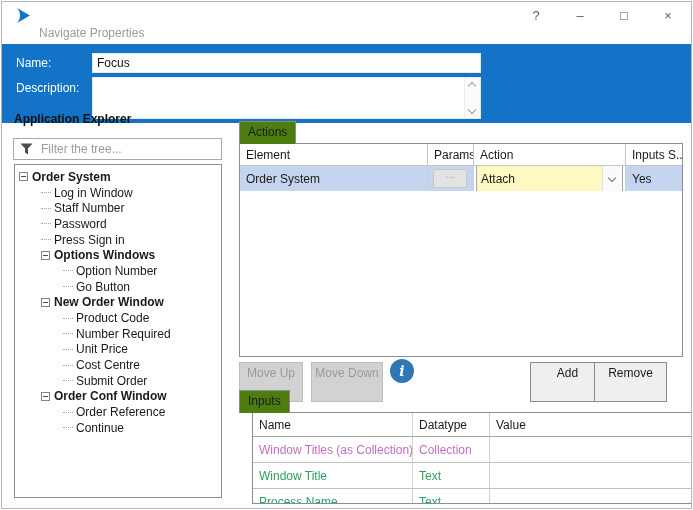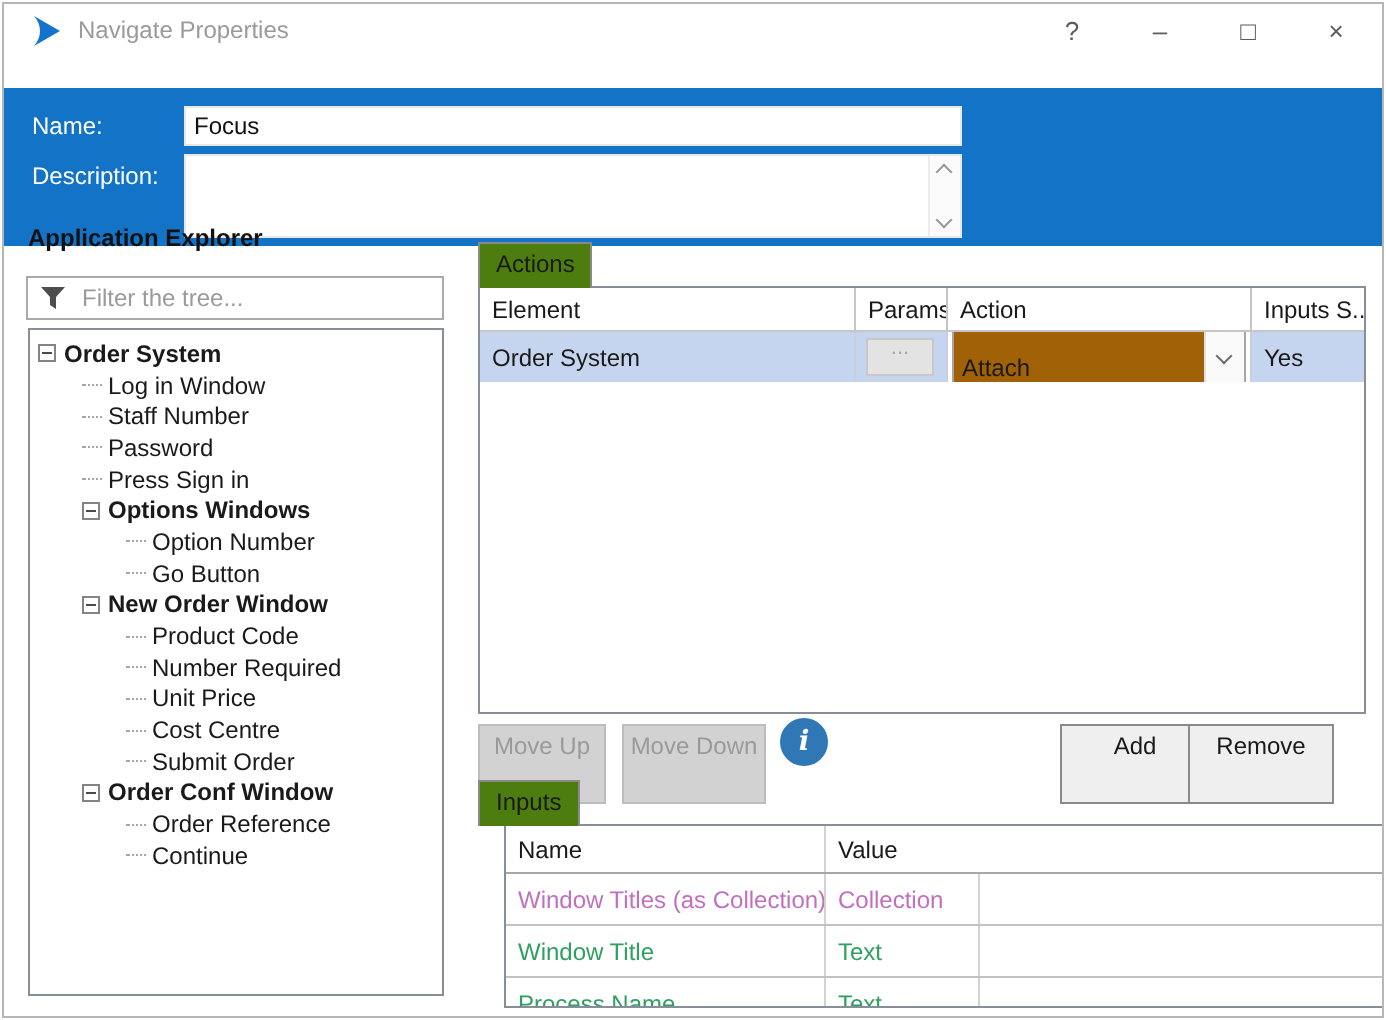--- a/index.html
+++ b/index.html
@@ -6,21 +6,21 @@
   html,body { margin:0; padding:0; background:#fff; }
   .window {
     position:relative; width:691px; height:508px; margin:1px;
     border:1px solid #b6b6b6; background:#ffffff;
     font-family:"Liberation Sans", sans-serif; font-size:12px; color:#1a1a1a;
     overflow:hidden;
   }
   
   .titlebar { position:absolute; left:0; top:0; width:100%; height:26px; background:#ffffff; }
   .title-icon { position:absolute; left:13px; top:5px; width:17px; height:17px; }
-  .title-text { position:absolute; left:37px; top:6px; color:#9a9a9a; font-size:12px; }
+  .title-text { position:absolute; left:37px; top:24px; color:#9a9a9a; font-size:12px; }
   .win-controls { position:absolute; right:8px; top:0; height:26px; display:flex; align-items:center; }
   .win-btn { width:30px; text-align:center; color:#5c5c5c; font-size:13px; cursor:default; margin-left:14px; }
   
   .blue-header { position:absolute; left:0; top:26px; width:100%; height:79px;margin-top:16px; }
   .hdr-label { position:absolute; color:#ffffff; font-size:12px; }
   .name-input {
     position:absolute; left:90px; top:9px; width:389px; height:20px;
     border:1px solid #e8e8e8; background:#ffffff; font-family:"Liberation Sans", sans-serif;
     font-size:12px; padding:1px 4px; color:#111;
   }
@@ -63,21 +63,21 @@
   .gh-cell:last-child { border-right:none; }
   .col-element { width:188px; } .col-params { width:46px; } .col-action { width:152px; } .col-inputs { flex:1; }
   .grid-row { display:flex; height:25px; align-items:stretch; }
   .gr-cell { display:flex; align-items:center; padding:0 6px; border-right:1px solid #c9cfdd; overflow:hidden; white-space:nowrap; }
   .gr-cell:last-child { border-right:none; }
   .params-btn {
     width:34px; height:19px; background:#e3e3e3; border:1px solid #c7c7c7; color:#a5a5a5;
     font-size:11px; line-height:9px; text-align:center; border-radius:1px;
   }
   .combo {
-    width:100%; height:27px; background:#a16207; border:1px solid #a5a5a5; display:flex; align-items:flex-end; position:relative;
+    width:100%; height:27px; background:#fef9c3; border:1px solid #a5a5a5; display:flex; align-items:center; position:relative;
   }
   .combo-text { padding-left:4px; flex:1; }
   .combo-arrow { width:20px; height:100%; position:relative; border-left:1px solid #e0e0e0; background:#fafafa; }
   .combo-arrow .chev { left:6px; top:9px; border-color:#6e6e6e; }
   
   .btn {
     position:absolute; height:40px; border:1px solid #8a8a8a; background:#efefef; color:#1a1a1a;
     font-family:"Liberation Sans", sans-serif; font-size:12px; text-align:center; line-height:20px; border-radius:0;
   }
   .btn.disabled { background:#d2d2d2; border-color:#bdbdbd; color:#9a9a9a; }
@@ -238,20 +238,21 @@
   <div class="btn disabled" style="left:237px; top:360px; width:64px;">Move Up</div>
   <div class="btn disabled" style="left:309px; top:360px; width:72px;">Move Down</div>
   <div class="info-circle" id="infoIcon" style="background: rgb(48, 119, 181);">i</div>
   <div class="btn" style="left:528px; top:360px; width:75px;">Add</div>
   <div class="btn" style="left:592px; top:360px; width:73px;">Remove</div>
 
   <div class="tab" style="left:237px; top:388px;">Inputs</div>
   <div class="inputs-table">
     <div class="ih-row">
       <div class="ih-cell icol-name">Name</div>
+      <div class="ih-cell icol-type">Datatype</div>
       <div class="ih-cell icol-value">Value</div>
     </div>
     <div id="inputRows">
         <div class="inp-row" style="color: rgb(193, 111, 193);">
           <div class="inp-cell icol-name">Window Titles (as Collection)</div>
           <div class="inp-cell icol-type">Collection</div>
           <div class="inp-cell icol-value"></div>
         </div>
         <div class="inp-row" style="color: rgb(47, 160, 95);">
           <div class="inp-cell icol-name">Window Title</div>

